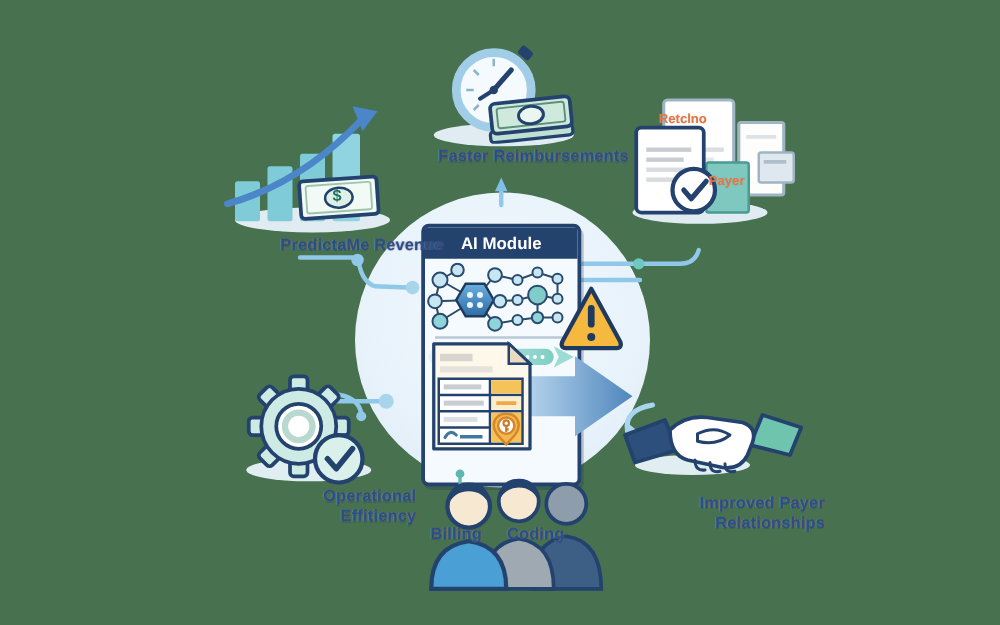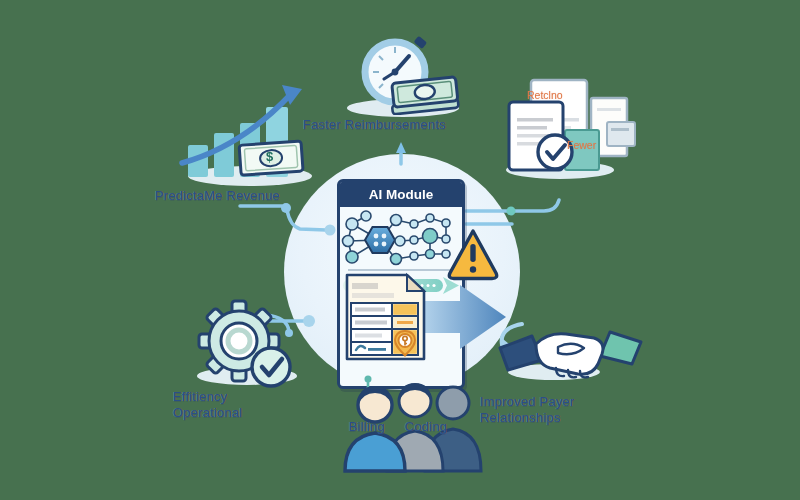--- a/index.html
+++ b/index.html
@@ -10,36 +10,36 @@
   }
   .abs{position:absolute;}
   .bg-circle{
     left:284px;top:154px;width:236px;height:236px;border-radius:50%;
     background:radial-gradient(circle at 50% 40%, #f4fafd 0%, #e9f3fb 55%, #ddecf7 100%);
     z-index:1;
   }
   #connector-layer{left:0;top:0;z-index:2;pointer-events:none;}
   .node-icon{z-index:3;}
   .label{
-    z-index:4;color:var(--c-label_text,#2a4f86);font-weight:normal;font-size:13px;
-    text-align:left;letter-spacing:.2px;line-height:16px;
+    z-index:4;color:var(--c-label_text,#2a4f86);font-weight:bold;font-size:13px;
+    text-align:right;letter-spacing:.2px;line-height:16px;
     text-shadow:1px 0 0 rgba(205,80,70,.28),-1px 0 0 rgba(90,170,220,.33),0 1px 0 rgba(40,60,110,.25);
   }
   .module-card{
     left:337px;top:163px;width:128px;height:210px;z-index:3;
     background:var(--c-card_bg,#f4fafd);
     border:3px solid var(--c-navy,#24426e);border-radius:6px;
     box-sizing:border-box;box-shadow:2px 3px 0 rgba(30,50,80,.25);margin-top:16px;
   }
   .module-header{
     height:25px;background:var(--c-navy,#24426e);display:flex;align-items:center;justify-content:center;
     color:#fff;font-weight:bold;font-size:13.5px;border-radius:2px 2px 0 0;
   }
   .module-divider{height:0;border-top:2px solid #b9c9d6;margin:1px 8px 0 8px;}
-  .doc-word{position:absolute;color:var(--c-orange_text,#e07848);font-weight:normal;font-size:10.5px;z-index:5;
+  .doc-word{position:absolute;color:var(--c-orange_text,#e07848);font-weight:bold;font-size:10.5px;z-index:5;
     text-shadow:0 0 1px rgba(220,110,60,.4);}
   .currency{position:absolute;color:#1f6e5e;font-weight:bold;font-size:13px;z-index:5;}
   .arrow-layer{z-index:4;}
   .doc-layer{z-index:5;}
   .warn-layer{z-index:6;}
 </style>
 </head>
 <body>
 
 <div class="canvas">
@@ -223,21 +223,21 @@
       <rect x="62" y="52" width="34" height="40" rx="2" fill="#7fc8c0" stroke="#4a9a92" stroke-width="2"></rect>
       <rect x="6" y="24" width="54" height="68" rx="4" fill="#ffffff" stroke="#24426e" stroke-width="3"></rect>
       <rect x="14" y="40" width="36" height="3.5" fill="#c9ccd1"></rect>
       <rect x="14" y="48" width="30" height="3.5" fill="#c9ccd1"></rect>
       <rect x="14" y="56" width="36" height="3.5" fill="#d8dbdf"></rect>
       <rect x="14" y="64" width="24" height="3.5" fill="#d8dbdf"></rect>
       <circle cx="52" cy="74" r="17" fill="#ffffff" stroke="#24426e" stroke-width="3.4"></circle>
       <path d="M44,74 L50,81 L62,67" fill="none" stroke="#24426e" stroke-width="4" stroke-linecap="round" stroke-linejoin="round"></path>
     </svg>
     <span class="doc-word" style="left:24px;top:11px;">Retclno</span>
-    <span class="doc-word" style="left:64px;top:61px;">Fewer</span>
+    <span class="doc-word" style="left:64px;top:61px;">Payer</span>
   </div>
 
   <div class="abs node-icon" style="left:178px;top:83px;width:145px;height:100px;">
     <svg width="145" height="100" viewBox="0 0 145 100">
       <g fill="#7fcbd8">
         <rect x="10" y="62" width="20" height="32" rx="2"></rect>
         <rect x="36" y="50" width="20" height="44" rx="2"></rect>
         <rect x="62" y="40" width="20" height="54" rx="2"></rect>
         <rect x="88" y="24" width="22" height="70" rx="2" fill="#8fd4e0"></rect>
       </g>
@@ -264,22 +264,22 @@
       <rect x="39" y="4" width="14" height="16" rx="3" transform="rotate(270 46 44)"></rect>
       <rect x="39" y="4" width="14" height="16" rx="3" transform="rotate(315 46 44)"></rect>
       <circle cx="46" cy="44" r="30"></circle>
     </g>
     <circle cx="46" cy="44" r="18" fill="#ffffff" stroke="#24426e" stroke-width="3"></circle>
     <circle cx="46" cy="44" r="11" fill="#ffffff" stroke="#b8d8d0" stroke-width="5"></circle>
     <circle cx="78" cy="70" r="19" fill="#d9f1ea" stroke="#24426e" stroke-width="3.4"></circle>
     <path d="M69,70 L76,78 L89,62" fill="none" stroke="#24426e" stroke-width="4.5" stroke-linecap="round" stroke-linejoin="round"></path>
   </svg>
   <div class="abs label" style="left:173px;top:389px;width:160px;">
+    <span style="display:block;">Operational</span>
     <span style="display:block;">Effitiency</span>
-    <span style="display:block;">Operational</span>
   </div>
 
   <svg class="abs node-icon" style="left:337px;top:373px;" width="150" height="100" viewBox="0 0 150 100">
     <circle cx="31" cy="6" r="3.5" fill="#5fb8ae"></circle>
     <rect x="29.7" y="9" width="2.6" height="7" fill="#5fb8ae"></rect>
     <circle cx="116" cy="30" r="16" fill="#8e9dab" stroke="#24426e" stroke-width="3"></circle>
     <path d="M88,98 Q88,60 116,56 Q144,60 144,98 Z" fill="#3d5f85" stroke="#24426e" stroke-width="3"></path>
     <circle cx="78" cy="28" r="16" fill="#f7e8d2" stroke="#24426e" stroke-width="3"></circle>
     <path d="M62,28 Q62,10 78,10 Q94,10 94,28 Q89,17 78,17 Q67,17 62,28 Z" fill="#24426e"></path>
     <path d="M50,98 Q50,62 78,58 Q106,62 106,98 Z" fill="#9fa9b2" stroke="#24426e" stroke-width="3"></path>

